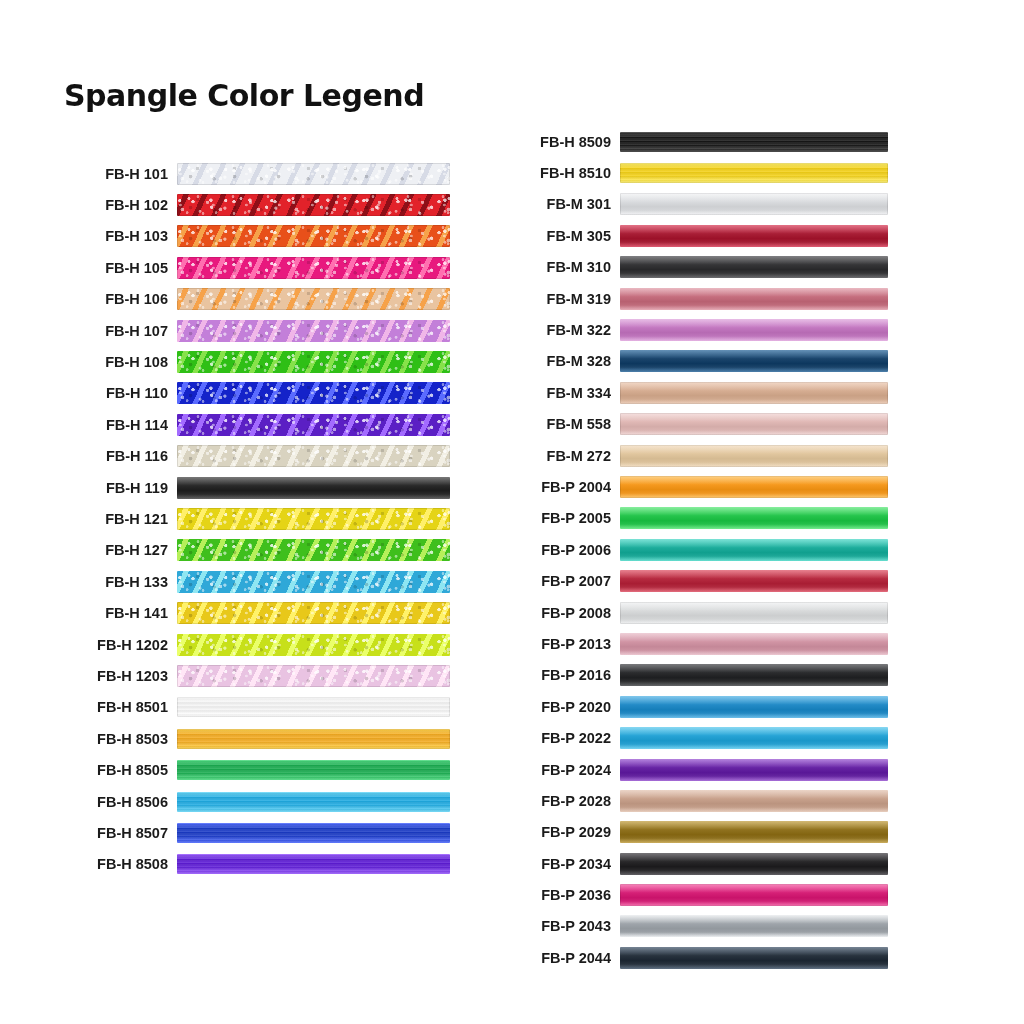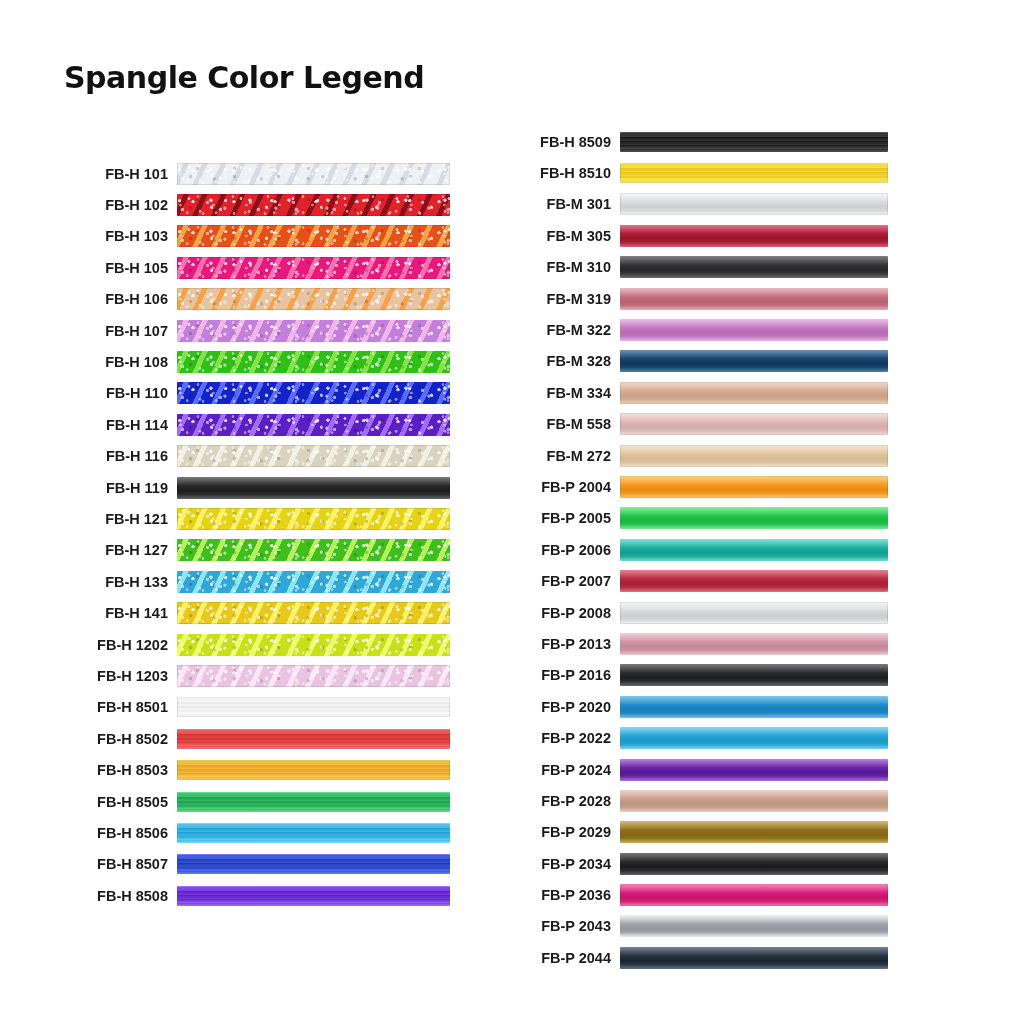--- a/index.html
+++ b/index.html
@@ -10,21 +10,21 @@
   body {
     width: 1024px;
     height: 1024px;
     font-family: "Liberation Sans", sans-serif;
     position: relative;
     overflow: hidden;
   }
   #page-title {
     position: absolute;
     left: 64px;
-    top: 60px;
+    top: 78px;
     font-family: "DejaVu Sans", sans-serif;
     font-weight: bold;
     font-size: 30px;
     letter-spacing: -0.5px;
     color: #111111;
     white-space: nowrap;
   }
   .column {
     position: absolute;
     display: flex;
@@ -193,24 +193,20 @@
     </div>
     <div class="swatch-row">
       <div class="swatch-label">FB-H 1203</div>
       <div class="swatch-bar glitter outline" style="background: repeating-linear-gradient(115deg, rgb(233, 195, 226) 0px, rgb(233, 195, 226) 6px, rgb(255, 230, 246) 6px, rgb(255, 230, 246) 11px, rgb(233, 195, 226) 11px, rgb(233, 195, 226) 17px);"></div>
     </div>
     <div class="swatch-row">
       <div class="swatch-label">FB-H 8501</div>
       <div class="swatch-bar brushed thin outline" style="background: linear-gradient(rgb(255, 255, 255) 0%, rgb(244, 244, 244) 28%, rgb(244, 244, 244) 62%, rgb(255, 255, 255) 100%);"></div>
     </div>
     <div class="swatch-row">
-      <div class="swatch-label">FB-H 8502</div>
-      <div class="swatch-bar brushed thin outline" style="background: linear-gradient(rgb(255, 112, 112) 0%, rgb(224, 43, 43) 28%, rgb(224, 43, 43) 62%, rgb(255, 112, 112) 100%);"></div>
-    </div>
-    <div class="swatch-row">
       <div class="swatch-label">FB-H 8503</div>
       <div class="swatch-bar brushed thin outline" style="background: linear-gradient(rgb(255, 210, 74) 0%, rgb(242, 168, 28) 28%, rgb(242, 168, 28) 62%, rgb(255, 210, 74) 100%);"></div>
     </div>
     <div class="swatch-row">
       <div class="swatch-label">FB-H 8505</div>
       <div class="swatch-bar brushed thin" style="background: linear-gradient(rgb(77, 219, 128) 0%, rgb(20, 169, 75) 28%, rgb(20, 169, 75) 62%, rgb(77, 219, 128) 100%);"></div>
     </div>
     <div class="swatch-row">
       <div class="swatch-label">FB-H 8506</div>
       <div class="swatch-bar brushed thin" style="background: linear-gradient(rgb(104, 215, 247) 0%, rgb(26, 168, 224) 28%, rgb(26, 168, 224) 62%, rgb(104, 215, 247) 100%);"></div>

